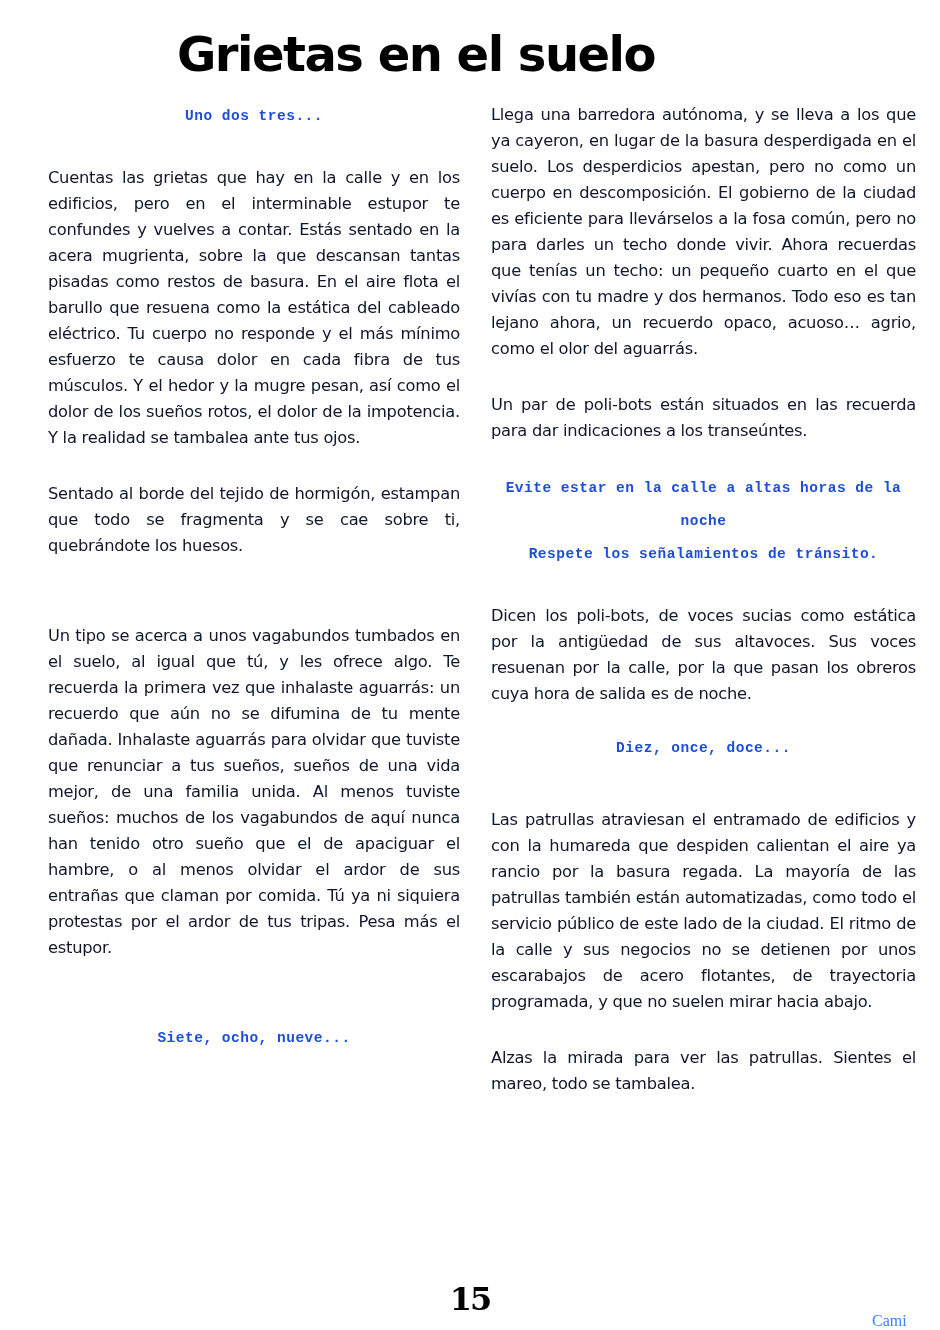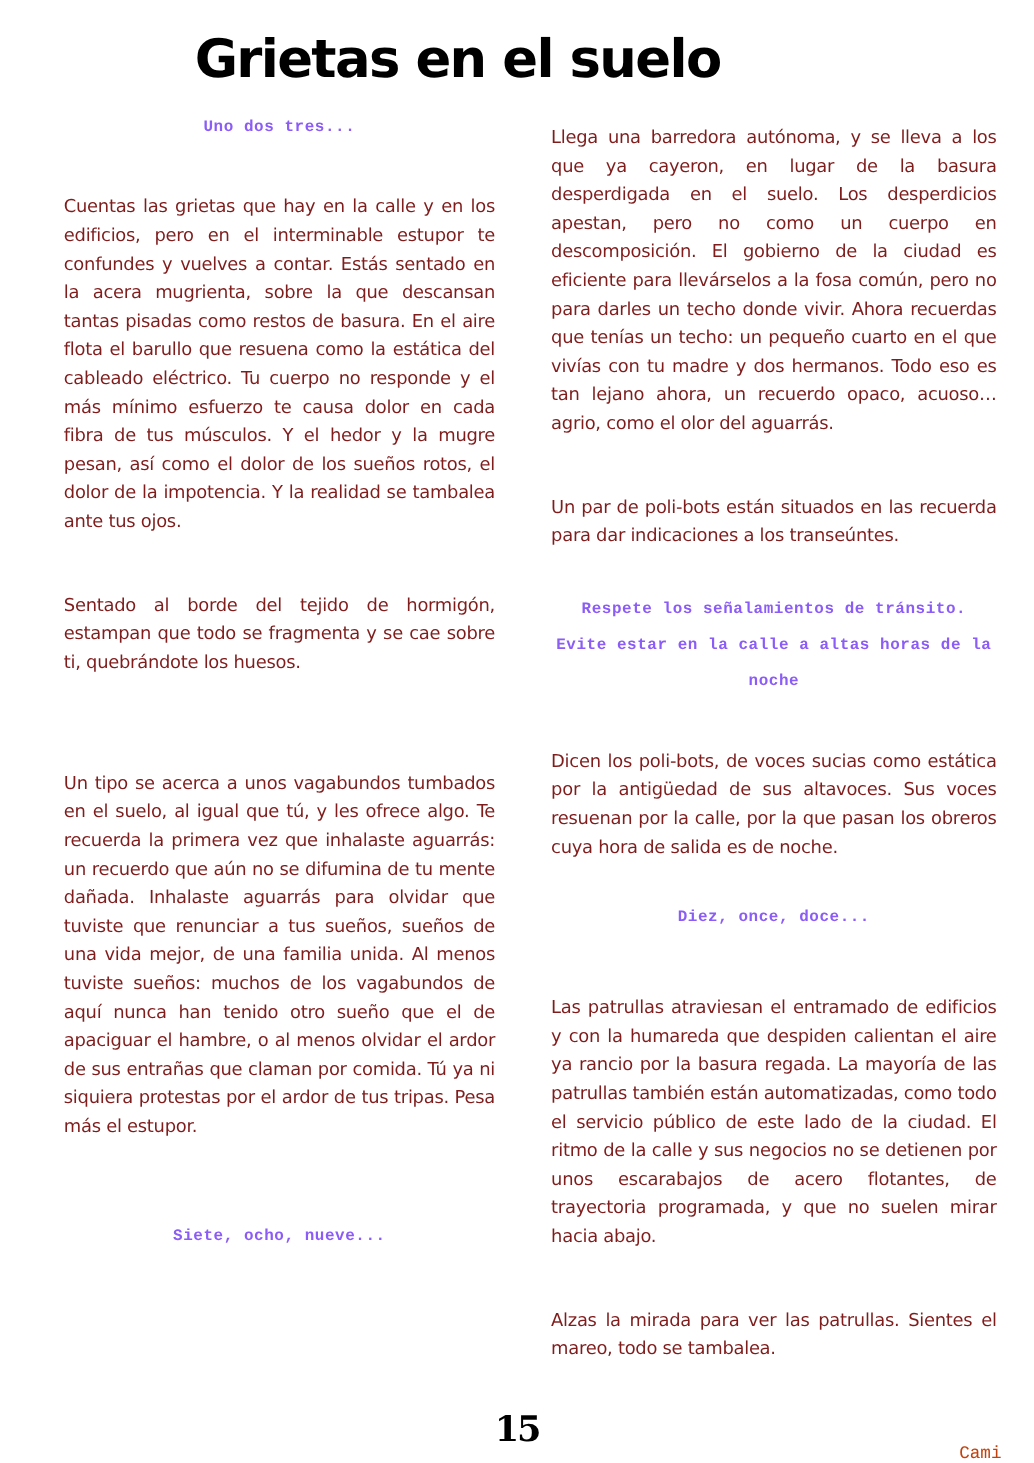--- a/index.html
+++ b/index.html
@@ -7,36 +7,36 @@
   .title {
     position: absolute; top: 24px; left: 0; width: 832px; text-align: center;
     font-family: "DejaVu Sans", sans-serif; font-weight: bold; font-size: 48px;
     letter-spacing: -1.5px; color: #000; margin: 0; line-height: 60px;
   }
   .col { position: absolute; top: 100px; font-family: "Liberation Sans", sans-serif; }
   .col-left { left: 46px; width: 416px; }
   .col-right { left: 489px; width: 429px; }
   .p {
     font-family: "DejaVu Sans", sans-serif; font-size: 16.3px; line-height: 26px;
-    text-align: justify; margin: 12px; color: #7f1d1d; letter-spacing: -0.25px;
+    text-align: justify; margin: 2px; color: #0f172a; letter-spacing: -0.25px;
   }
   .mono {
     font-family: "Liberation Mono", monospace; font-weight: bold; font-size: 14.5px;
-    text-align: center; color: #8b5cf6; margin: 0; letter-spacing: 0.5px;
+    text-align: center; color: #1d4ed8; margin: 0; letter-spacing: 0.5px;
   }
   .count { line-height: 30px; }
   .announce { line-height: 33px; }
   .page-num {
     position: absolute; top: 1280px; left: 0; width: 940px; text-align: center;
     font-family: "DejaVu Serif", serif; font-weight: bold; font-size: 32px; color: #000;
     letter-spacing: -2px;
   }
   .author {
     position: absolute; top: 1312px; left: 872px;
-    font-family: Liberation Mono, monospace; font-size: 16px; color: #c2410c;
+    font-family: Liberation Serif, serif; font-size: 16px; color: #3b82f6;
   }
 </style>
 </head>
 <body>
 
 <h1 class="title">Grietas en el suelo</h1>
 
 <div class="col col-left">
   <p class="mono count" style="margin-top:1px;">Uno dos tres...</p>
   <div style="height:32px"></div>
@@ -50,22 +50,22 @@
   <div style="height:34px"></div>
   <p class="mono count">Siete, ocho, nueve...</p>
 </div>
 
 <div class="col col-right">
   <p class="p">Llega una barredora autónoma, y se lleva a los que ya cayeron, en lugar de la basura desperdigada en el suelo. Los desperdicios apestan, pero no como un cuerpo en descomposición. El gobierno de la ciudad es eficiente para llevárselos a la fosa común, pero no para darles un techo donde vivir. Ahora recuerdas que tenías un techo: un pequeño cuarto en el que vivías con tu madre y dos hermanos. Todo eso es tan lejano ahora, un recuerdo opaco, acuoso… agrio, como el olor del aguarrás.</p>
   <div style="height:26px"></div>
   <p class="p">Un par de poli-bots están situados en las recuerda para dar indicaciones a los transeúntes.</p>
   <div style="height:26px"></div>
   <div>
+    <p class="mono announce" style="padding:0 8px;">Evite estar en la calle a altas horas de la noche</p>
     <p class="mono announce">Respete los señalamientos de tránsito.</p>
-    <p class="mono announce" style="padding:0 8px;">Evite estar en la calle a altas horas de la noche</p>
   </div>
   <div style="height:30px"></div>
   <p class="p">Dicen los poli-bots, de voces sucias como estática por la antigüedad de sus altavoces. Sus voces resuenan por la calle, por la que pasan los obreros cuya hora de salida es de noche.</p>
   <div style="height:24px"></div>
   <p class="mono count">Diez, once, doce...</p>
   <div style="height:42px"></div>
   <p class="p">Las patrullas atraviesan el entramado de edificios y con la humareda que despiden calientan el aire ya rancio por la basura regada. La mayoría de las patrullas también están automatizadas, como todo el servicio público de este lado de la ciudad. El ritmo de la calle y sus negocios no se detienen por unos escarabajos de acero flotantes, de trayectoria programada, y que no suelen mirar hacia abajo.</p>
   <div style="height:26px"></div>
   <p class="p">Alzas la mirada para ver las patrullas. Sientes el mareo, todo se tambalea.</p>
 </div>

